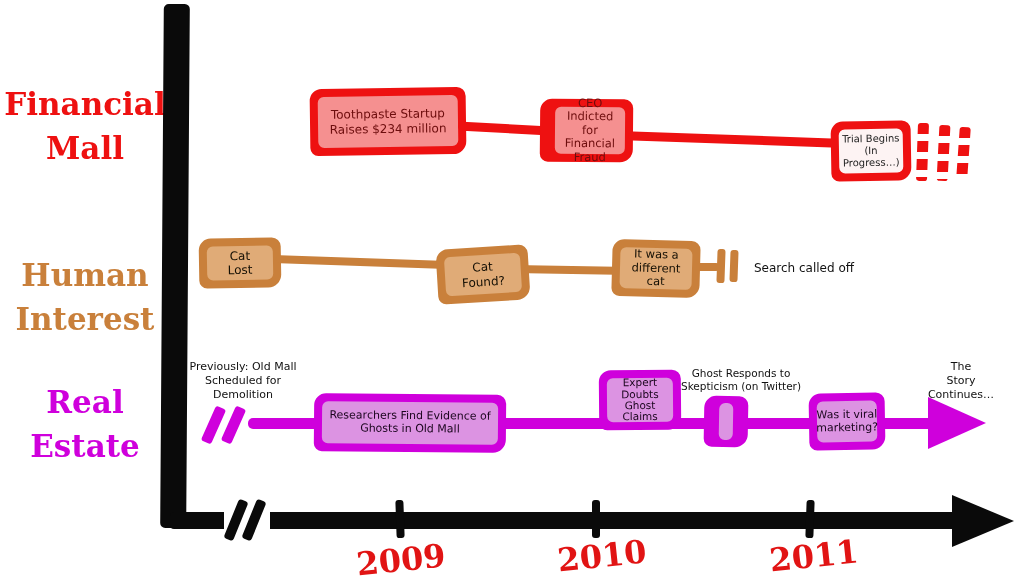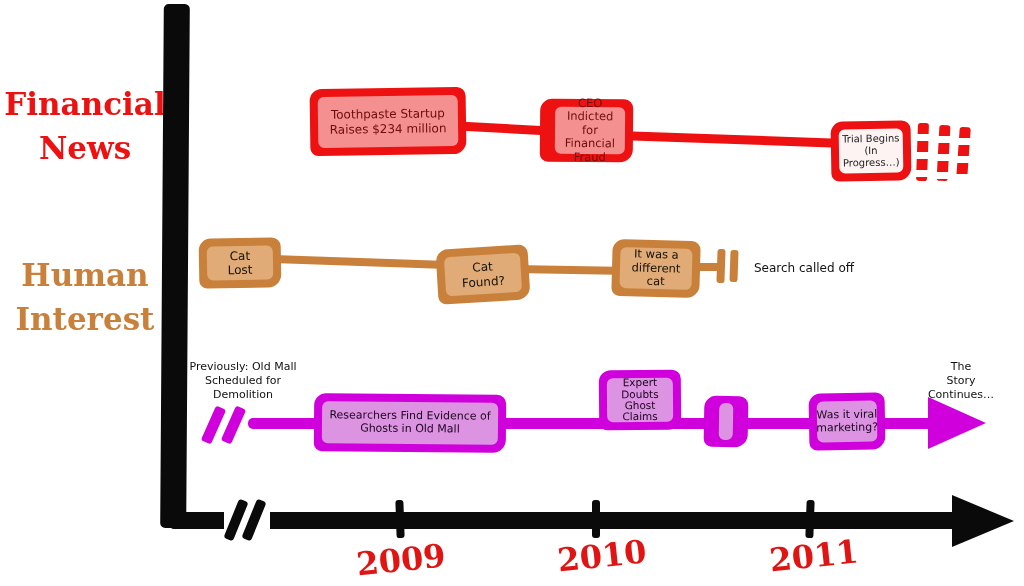--- a/index.html
+++ b/index.html
@@ -54,23 +54,25 @@
   .axis-bar { position:absolute; background:#0a0a0a; }
   .tri { position:absolute; width:0; height:0; }
   .break-slash { position:absolute; border-radius:3px; }
 </style>
 </head>
 <body>
 
 <div id="canvas">
 
   <div class="row-label fin" style="left:2px; top:82px; width:166px;">Financial
-News</div>
+Mall</div>
   <div class="row-label hum" style="left:2px; top:220px; width:166px;margin-top:33px;">Human
 Interest</div>
+  <div class="row-label re" style="left:2px; top:380px; width:166px;">Real
+Estate</div>
 
   <div class="axis-bar" style="left:162px; top:4px; width:26px; height:524px; border-radius:5px; transform:rotate(0.4deg);"></div>
   <div class="axis-bar" style="left:170px; top:512px; width:792px; height:17px; border-radius:4px;"></div>
   <div class="tri" style="left:952px; top:495px; border-left:62px solid #0a0a0a; border-top:26px solid transparent; border-bottom:26px solid transparent;"></div>
 
   <div class="abs" style="left:224px; top:509px; width:46px; height:23px; background:#fff;"></div>
   <div class="break-slash" style="left:231px; top:499px; width:10px; height:42px; background:#0a0a0a; transform:rotate(22deg);"></div>
   <div class="break-slash" style="left:249px; top:499px; width:10px; height:42px; background:#0a0a0a; transform:rotate(22deg);"></div>
 
   <div class="tick" style="left:396px; top:500px; transform:rotate(-2deg);"></div>
@@ -130,20 +132,22 @@
   <div class="box re" style="left:314px; top:394px; width:192px; height:58px; transform:rotate(0.5deg);">
     <div class="inner">Researchers Find Evidence of
 Ghosts in Old Mall</div>
   </div>
   <div class="box re" style="left:599px; top:370px; width:82px; height:60px; transform:rotate(-0.5deg);">
     <div class="inner" style="font-size:10.5px; line-height:1.08;">Expert
 Doubts
 Ghost
 Claims</div>
   </div>
+  <div class="note" style="left:676px; top:367px; width:130px; font-size:10.5px;">Ghost Responds to
+Skepticism (on Twitter)</div>
   <div class="box re" style="left:704px; top:396px; width:44px; height:51px; transform:rotate(1deg);">
     <div class="inner" style="inset:7px 15px;"></div>
   </div>
   <div class="box re" style="left:809px; top:393px; width:76px; height:57px; transform:rotate(-1deg);">
     <div class="inner">Was it viral
 marketing?</div>
   </div>
   <div class="note" style="left:922px; top:360px; width:78px; font-size:11px;">The
 Story
 Continues…</div>

